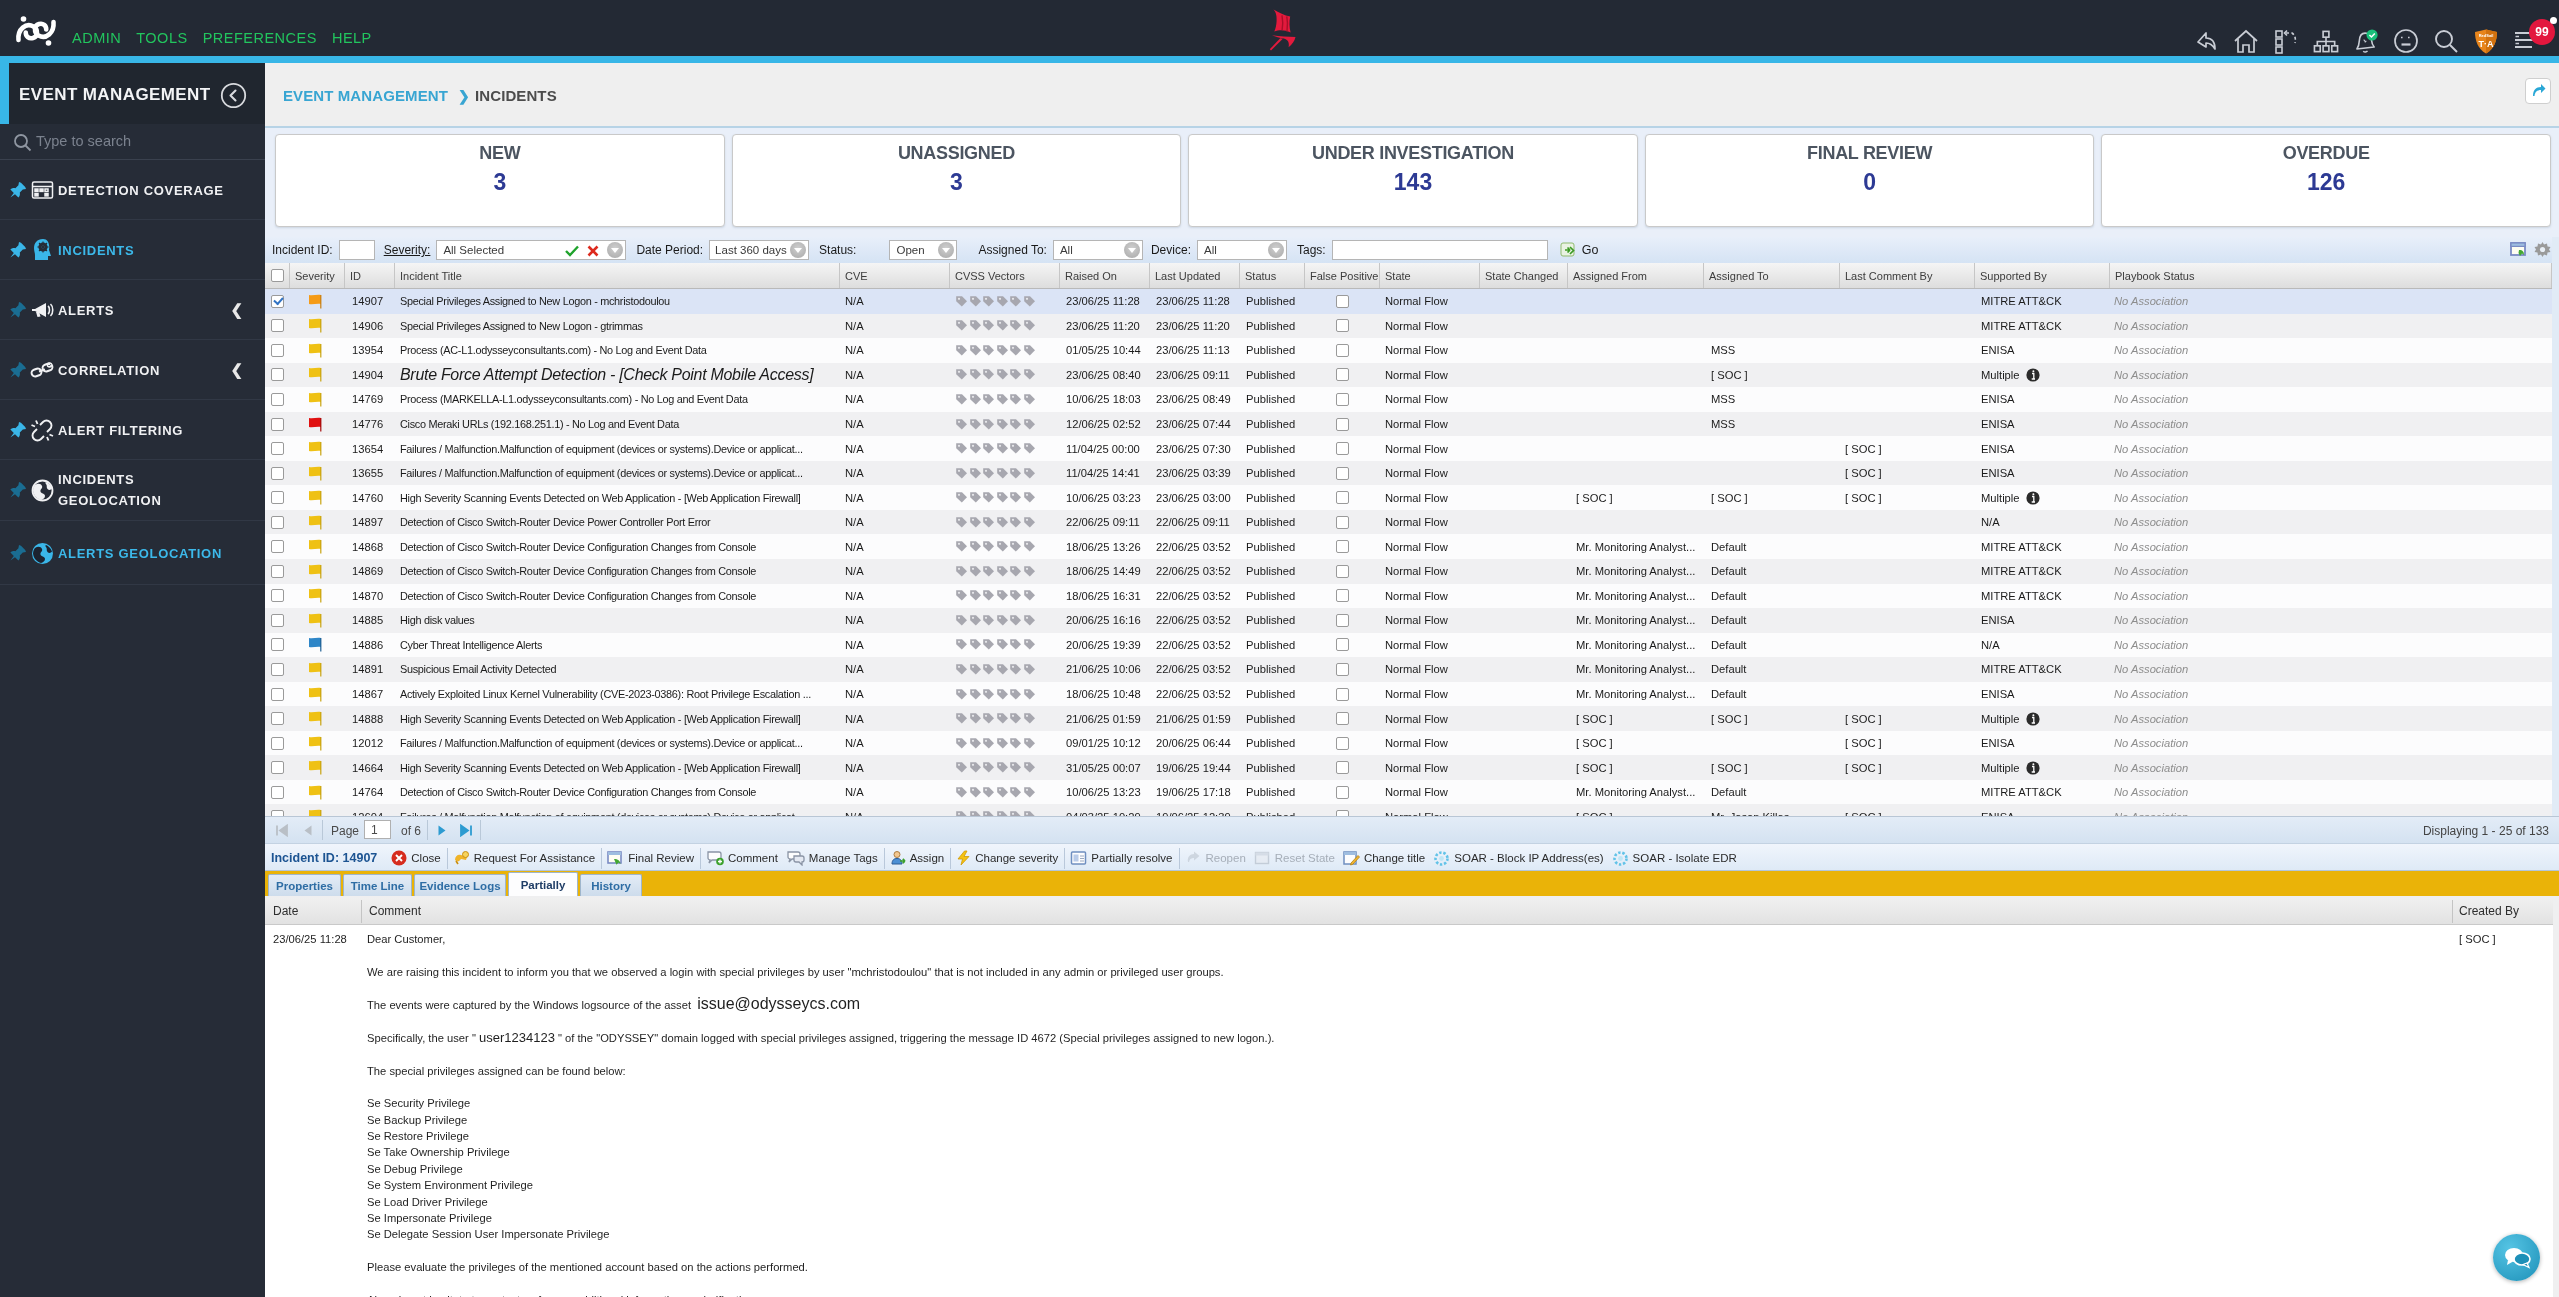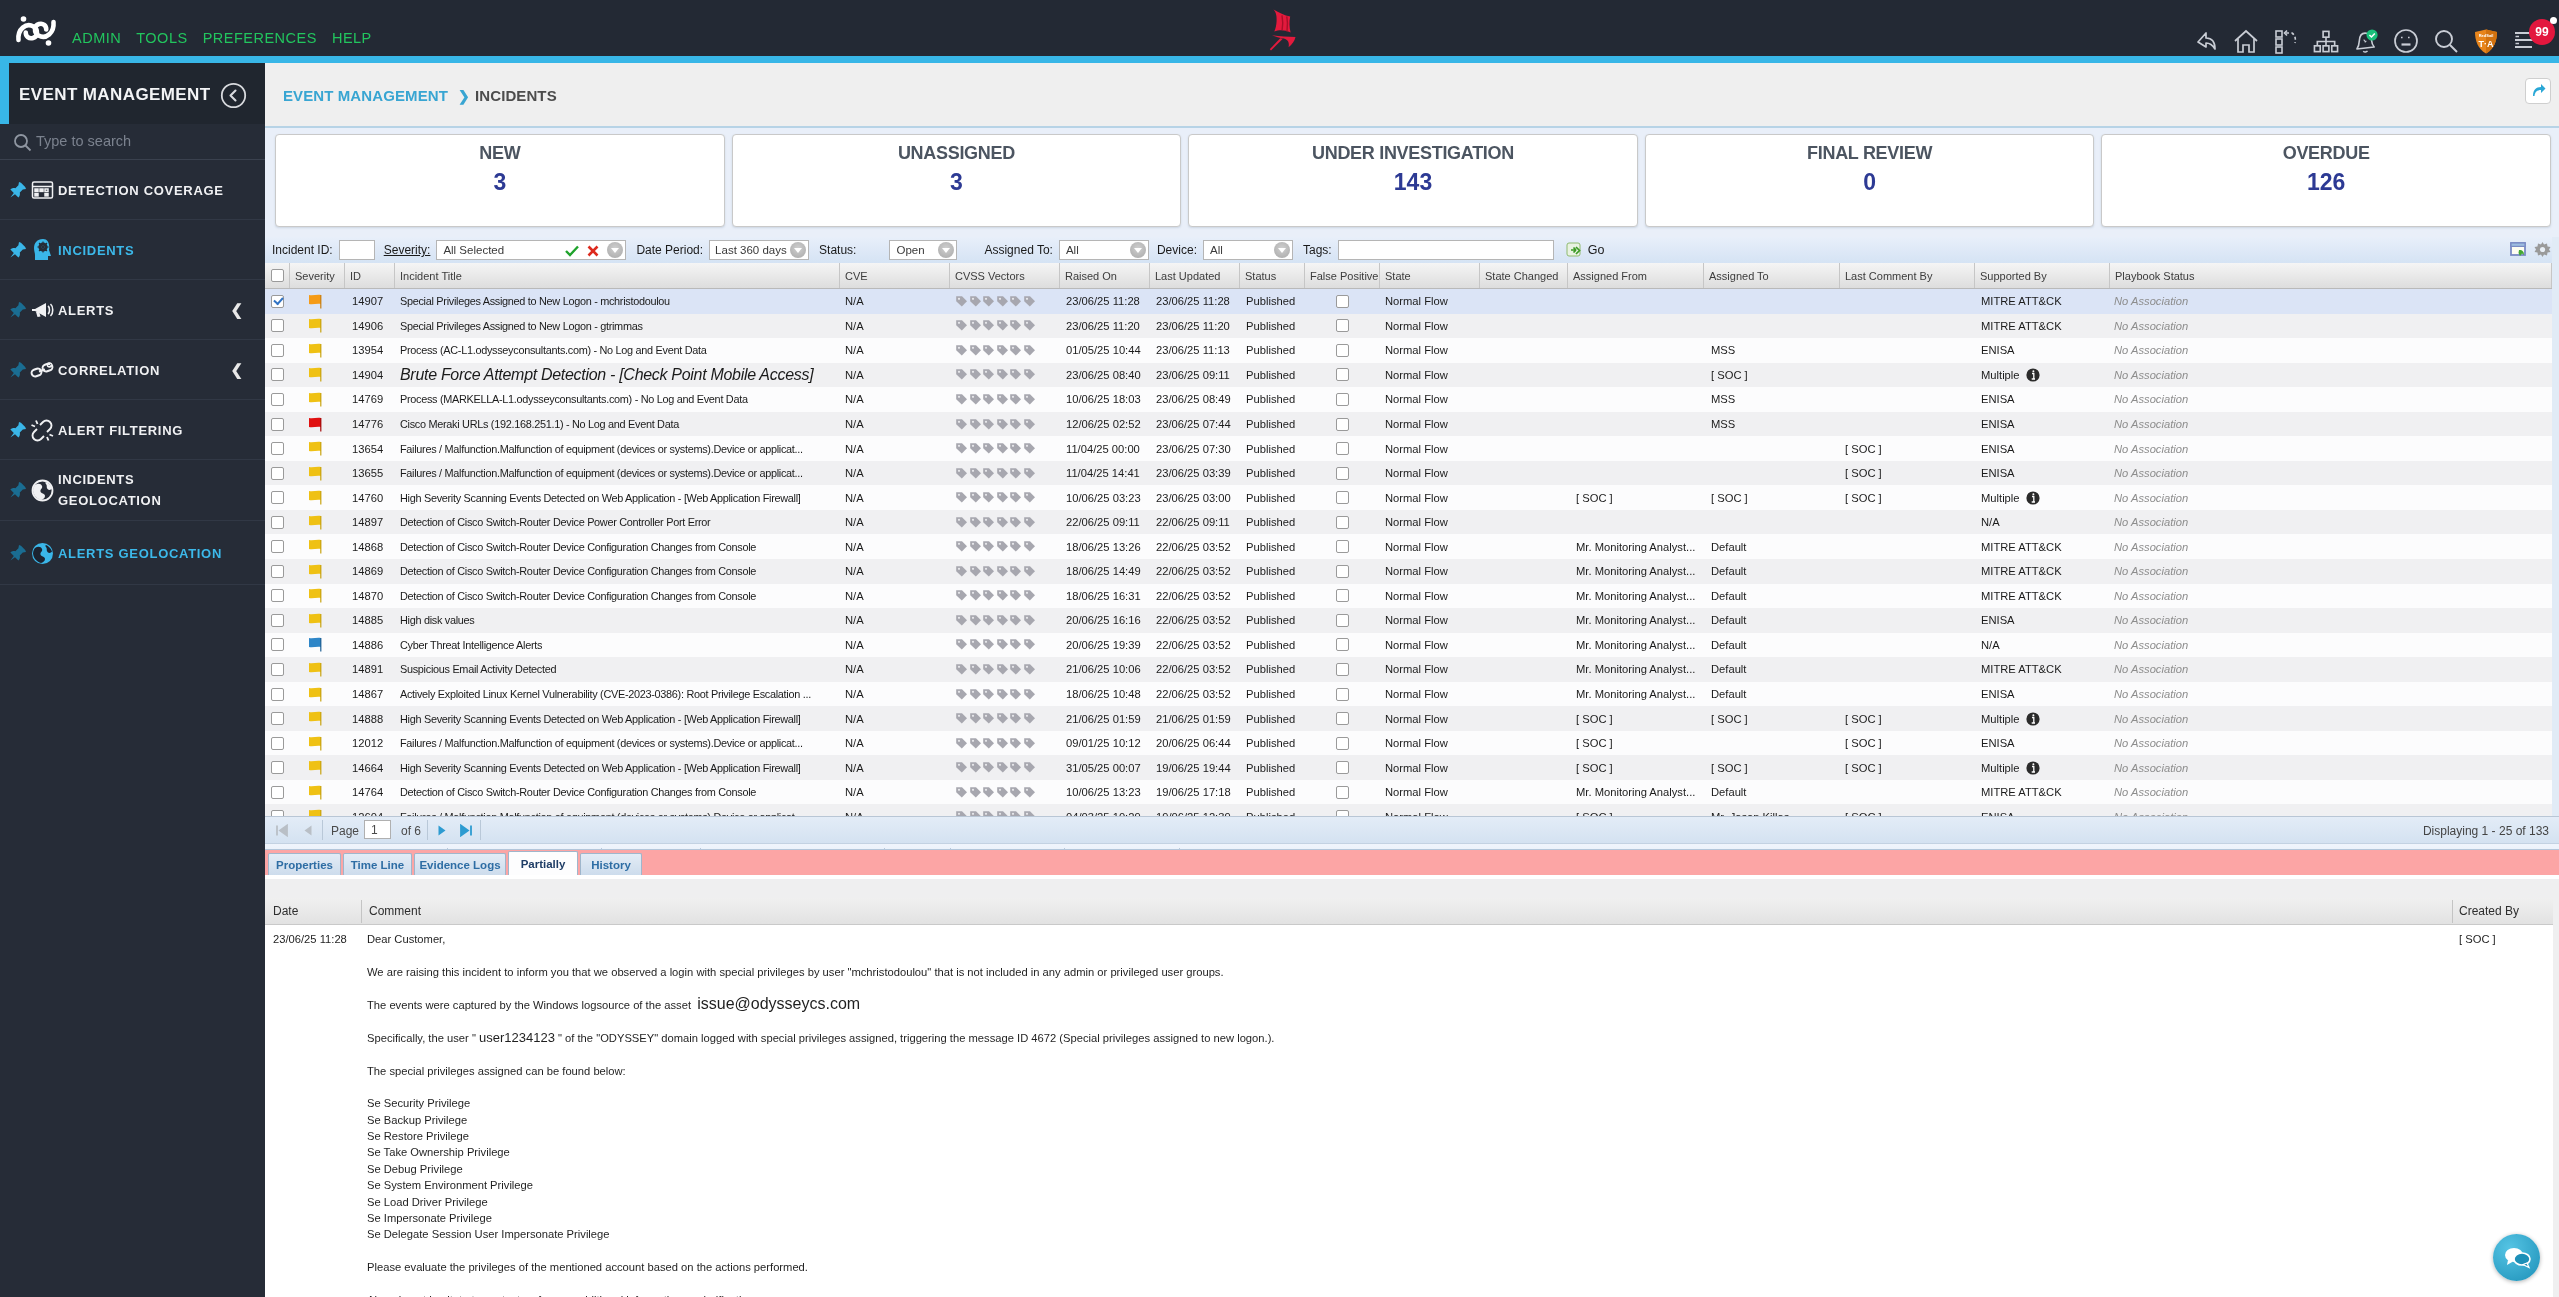--- a/index.html
+++ b/index.html
@@ -47,21 +47,21 @@
 #grid { position:absolute; left:0; top:200px; width:2294px; height:616px; background:#fff; overflow:hidden; }
 #ghead { display:flex; height:26px; background:linear-gradient(#f5f5f5,#dddddd); border-bottom:1px solid #b9b9b9; font-size:11px; color:#3c3c3c; }
 #ghead .hc { border-right:1px solid #c6c6c6; display:flex; align-items:center; padding-left:5px; overflow:hidden; white-space:nowrap; }
 .grow { display:flex; height:24.55px; font-size:11.2px; color:#1b1b1b; background:#fcfcfd; align-items:center; }
 .grow.alt { background:#f0f0f2; }
 .grow.sel { background:#dbe4f6; }
 .gc { padding-left:5px; overflow:hidden; white-space:nowrap; height:100%; display:flex; align-items:center; }
 
 #pager { position:absolute; left:0; top:753px; width:2294px; height:27px; background:linear-gradient(#e3ecf7,#d4e2f1); border-top:1px solid #b9c6d5; font-size:12px; color:#4a4a4a; }
 #actionbar { position:absolute; left:0; top:780px; width:2294px; height:29px; background:linear-gradient(#f0f5fc,#dde9f6); border-top:1px solid #c3d2e2; display:flex; align-items:center; font-size:12px; color:#2b2b2b; }
-#tabsrow { position:absolute; left:0; top:786px; width:2294px; height:26px; background:#fca5a5; border-top:1px solid #b3c6da; display:flex; align-items:flex-end; padding-left:3px; }
+#tabsrow { position:absolute; left:0; top:807px; width:2294px; height:26px; background:#eab308; border-top:1px solid #b3c6da; display:flex; align-items:flex-end; padding-left:3px; }
 .tab { height:22px; margin-right:2px; display:flex; align-items:center; justify-content:center; background:linear-gradient(#e3ecf6,#cddcec); border:1px solid #9fb6cc; border-bottom:none; font-size:11.5px; font-weight:bold; color:#2e6da4; border-radius:2px 2px 0 0; white-space:nowrap; overflow:hidden; }
 .tab.active { background:#fdfdfe; color:#1f3d66; height:24px; }
 
 #chead { position:absolute; left:0; top:835px; width:2288px; height:27px; background:linear-gradient(#f0f0f0,#e2e2e2); border-bottom:1px solid #c9c9c9; font-size:12px; color:#2e2e2e; display:flex; align-items:center; }
 #cbody { position:absolute; left:0; top:862px; width:2288px; height:372px; background:#fff; font-size:11.2px; color:#1f1f1f; overflow:hidden; }
 #cbody .dt { position:absolute; left:8px; top:8px; }
 #cbody .cb { position:absolute; left:2194px; top:8px; }
 #ctext { position:absolute; left:102px; top:6px; line-height:16.35px; white-space:pre; }
 #chatbtn { position:absolute; left:2228px; top:1171px; width:47px; height:47px; border-radius:50%; background:radial-gradient(circle at 35% 30%, #55c4e4, #1d90b8); box-shadow:0 1px 4px rgba(0,0,0,.3); }
 .cbx { width:13px; height:13px; background:#fff; border:1px solid #9a9a9a; border-radius:2px; display:inline-block; position:relative; }
@@ -324,21 +324,21 @@
       <span class="fl" style="margin-left:10px;">Date Period:</span>
       <span class="fbox" style="width:100px;">
           <span class="tx" style="margin-left:5px;">Last 360 days</span>
           <span class="ddc"></span>
         </span>
       <span class="fl" style="margin-left:10px;">Status:</span>
       <span class="fbox" style="margin-left:33px;width:68px;">
           <span class="tx">Open</span>
           <span class="ddc"></span>
         </span>
-      <span class="fl" style="margin-left:27px;">Assigned To:</span>
+      <span class="fl" style="margin-left:21px;">Assigned To:</span>
       <span class="fbox" style="width:90px;">
           <span class="tx">All</span>
           <span class="ddc"></span>
         </span>
       <span class="fl" style="margin-left:8px;">Device:</span>
       <span class="fbox" style="width:90px;">
           <span class="tx">All</span>
           <span class="ddc"></span>
         </span>
       <span class="fl" style="margin-left:10px;">Tags:</span>

